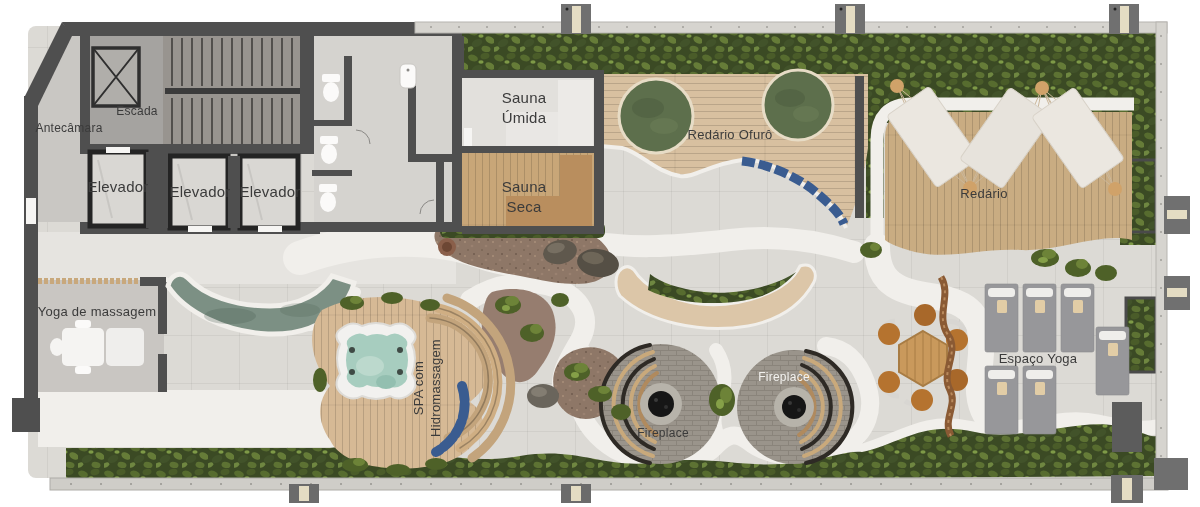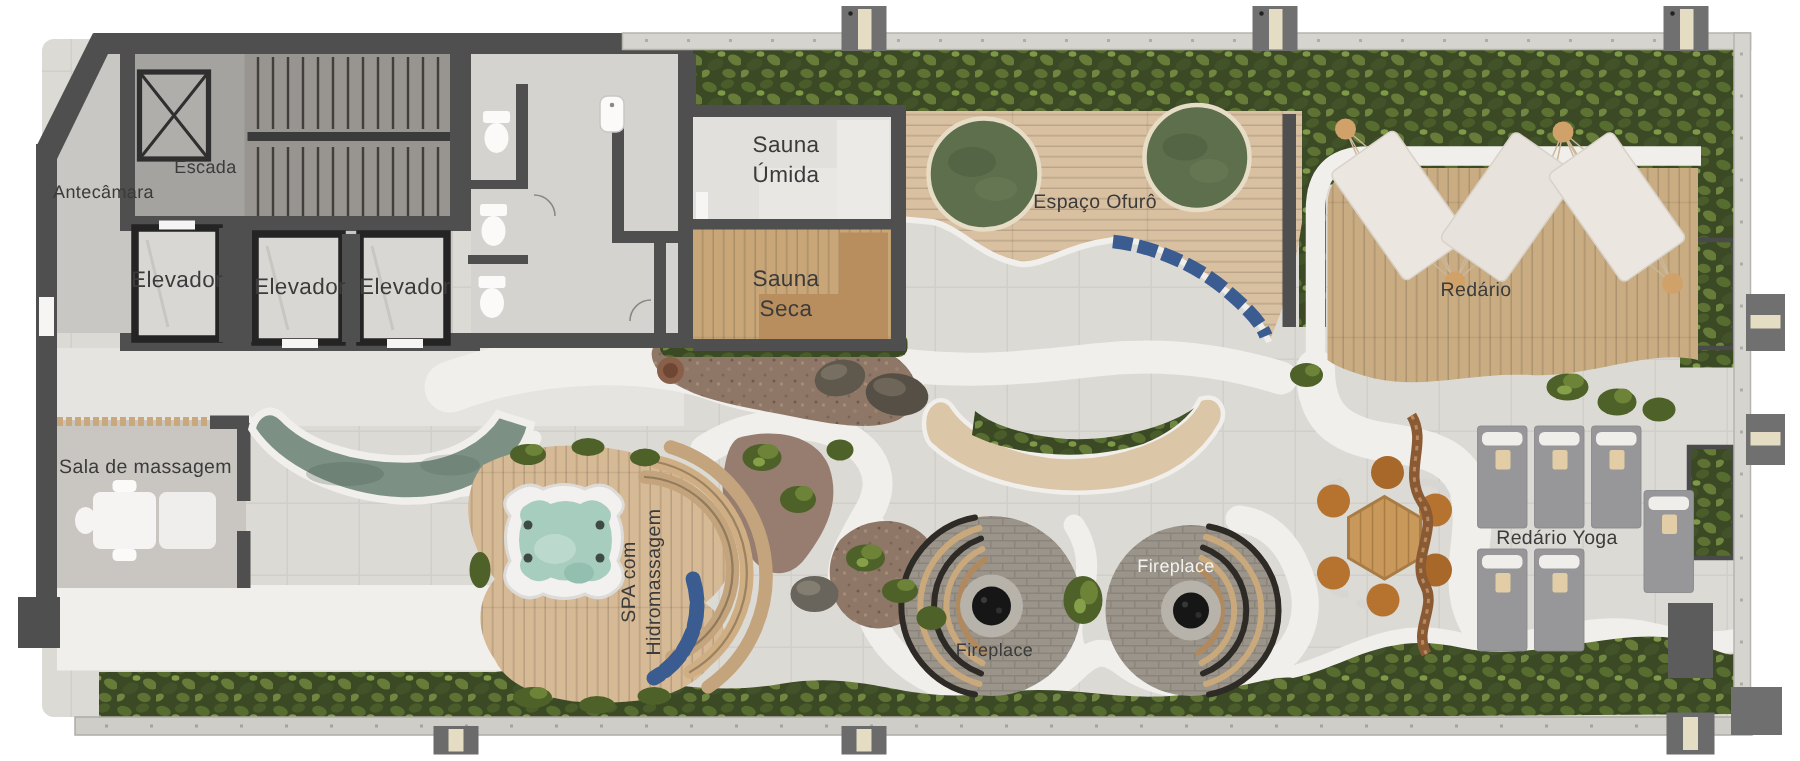--- a/index.html
+++ b/index.html
@@ -462,21 +462,21 @@
 
 <div class="lbl" style="left:69px;top:129px">Antecâmara</div>
 <div class="lbl" style="left:137px;top:112px">Escada</div>
 <div class="lbl s11" style="left:118px;top:187px">Elevador</div>
 <div class="lbl s11" style="left:200px;top:192px">Elevador</div>
 <div class="lbl s11" style="left:270px;top:192px">Elevador</div>
 <div class="lbl s11" style="left:524px;top:107px">Sauna
 Úmida</div>
 <div class="lbl s11" style="left:524px;top:196px">Sauna
 Seca</div>
-<div class="lbl s13" style="left:730px;top:135px">Espaço Ofurô</div>
+<div class="lbl s13" style="left:730px;top:135px">Redário Ofurô</div>
 <div class="lbl s13" style="left:984px;top:194px">Redário</div>
-<div class="lbl s13" style="left:97px;top:312px">Sala de massagem</div>
+<div class="lbl s13" style="left:97px;top:312px">Yoga de massagem</div>
 <div class="lbl s13 vert" style="left:428px;top:388px">SPA com
 Hidromassagem</div>
 <div class="lbl" style="left:663px;top:434px">Fireplace</div>
 <div class="lbl light" style="left:784px;top:378px">Fireplace</div>
-<div class="lbl s13" style="left:1038px;top:359px">Redário Yoga</div>
+<div class="lbl s13" style="left:1038px;top:359px">Espaço Yoga</div>
 </div>
 
 </body></html>

